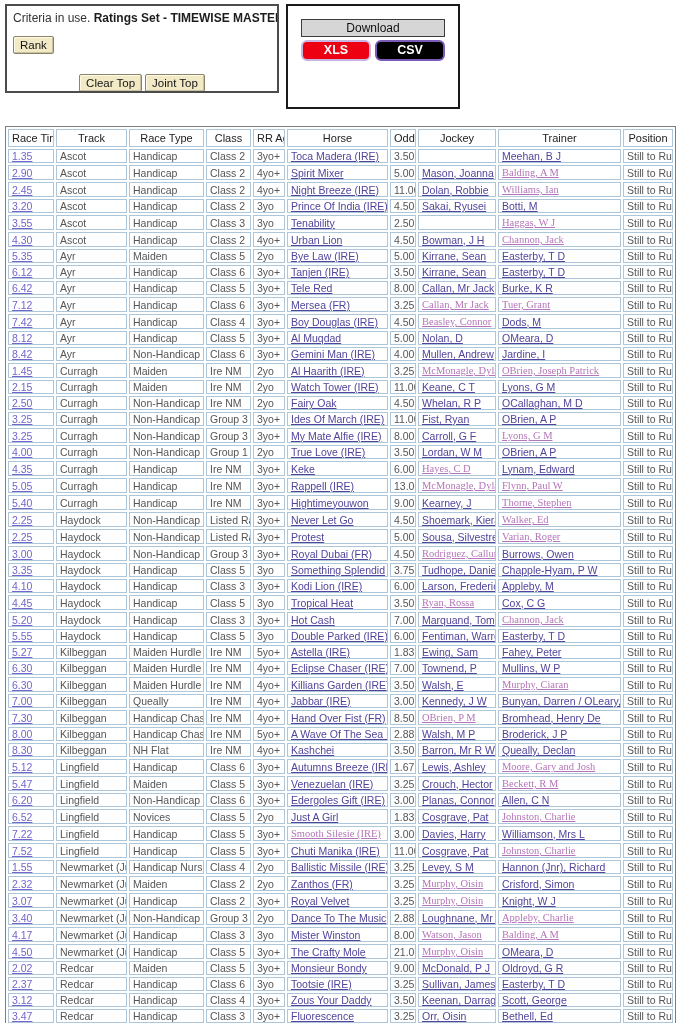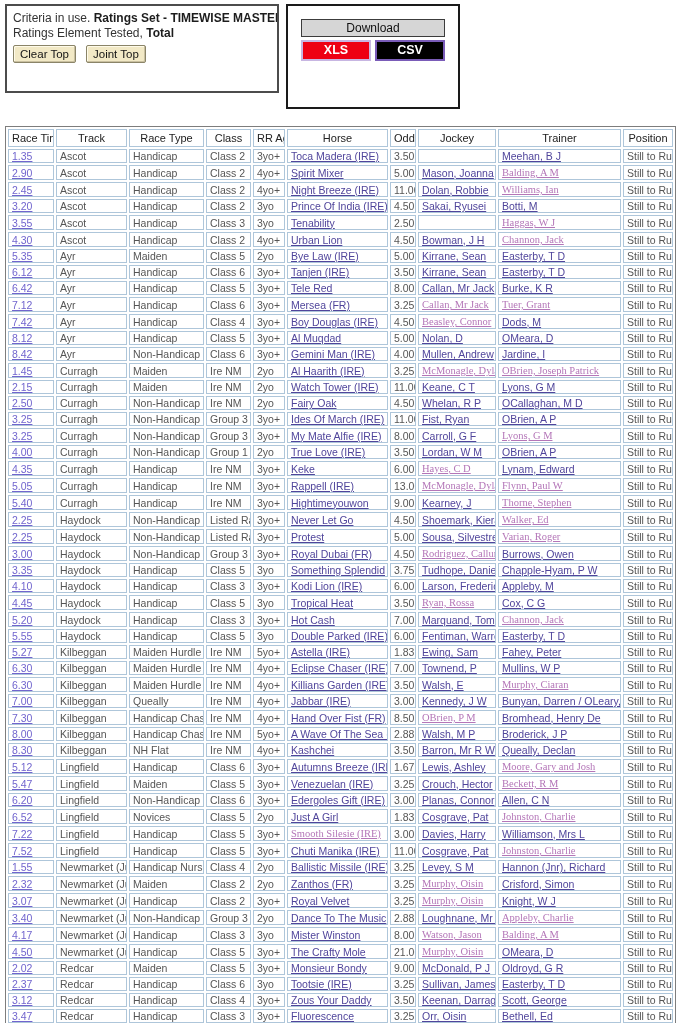--- a/index.html
+++ b/index.html
@@ -7,27 +7,27 @@
   .page{padding:4px 0 4px 5px;}
 
   
   .topbar{display:flex;gap:7px;align-items:flex-start;margin-bottom:17px;}
   .criteria-box{width:258px;height:75px;border:2px solid #4c4c4c;padding:5px 6px;overflow:hidden;}
   .crit-line{white-space:nowrap;font-size:12px;color:#333;line-height:15px;}
   .crit-line b{color:#1d1d1d;}
   .btn{background:#f2e9c6;border:1px solid #8a8468;border-radius:2px;font-family:"Liberation Sans",sans-serif;
        font-size:11.5px;color:#141414;padding:2px 6px;box-shadow:inset -1px -1px 0 #c9c0a0, inset 1px 1px 0 #fffbe8;}
   .btn-row1{margin-top:9px;}
-  .btn-row2{margin-top:4px;display:flex;gap:10px;}
+  .btn-row2{margin-top:20px;display:flex;gap:3px;justify-content:center;}
 
   .download-box{width:144px;height:75px;border:2px solid #1a1a1a;padding:13px;display:flex;flex-direction:column;gap:3px;}
   .download-title{background:#d6d6d6;border:1px solid #3c3c3c;text-align:center;font-size:12px;color:#101010;padding:1px 0;}
   .dl-buttons{display:flex;gap:4px;}
   .dl-btn{flex:1;font-family:"Liberation Sans",sans-serif;font-weight:bold;font-size:12.5px;line-height:15px;
-          color:#fff;text-align:center;padding:1px 0;cursor:pointer;}
+          color:#fff;text-align:center;padding:1px 0;cursor:pointer;border-radius:6px;}
   .dl-xls{background:#ee0013;border:2px solid #c7b6e2;}
   .dl-csv{background:#000;border:2px solid #7a5cb8;}
 
   
   table.ratings{border-collapse:separate;border-spacing:2px;border:1px solid #7d7d7d;table-layout:fixed;width:671px;background:#fff;}
   th,td{border:1px solid #aec6da;overflow:hidden;white-space:nowrap;padding:0 3px;}
   th{font-weight:normal;font-size:11px;color:#222;text-align:center;height:16px;}
   td{font-size:10.5px;color:#555;height:12px;line-height:12px;}
   a{text-decoration:underline;cursor:pointer;}
   a.time{color:#7165ce;}
@@ -35,21 +35,21 @@
   a.pink{color:#b476b8;font-family:Liberation Serif, serif;}
 </style>
 </head>
 <body>
 
 <div class="page">
 
   <div class="topbar">
     <div class="criteria-box">
       <div class="crit-line"><span>Criteria in use. </span><b>Ratings Set - TIMEWISE MASTER RATINGS</b></div>
-      <div class="crit-line"><span>Ratings Element Tested, </span><b>Total</b></div>
+      <div class="btn-row1"><button class="btn">Rank</button></div>
       <div class="btn-row2">
         <button class="btn">Clear Top</button>
         <button class="btn">Joint Top</button>
       </div>
     </div>
 
     <div class="download-box">
       <div class="download-title">Download</div>
       <div class="dl-buttons">
         <div class="dl-btn dl-xls">XLS</div>

